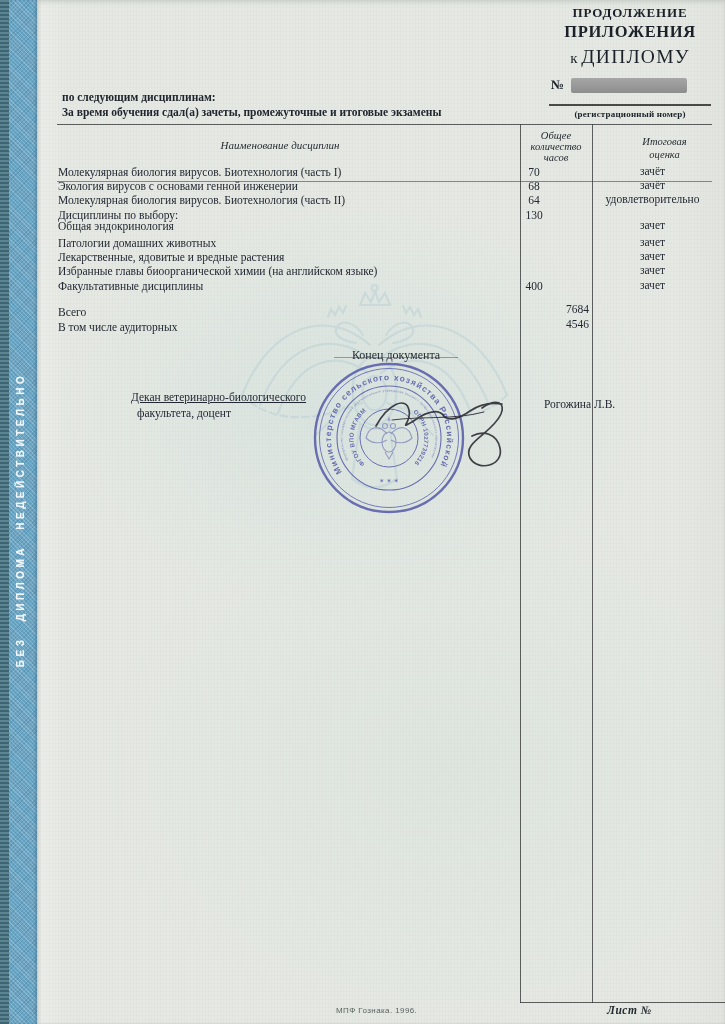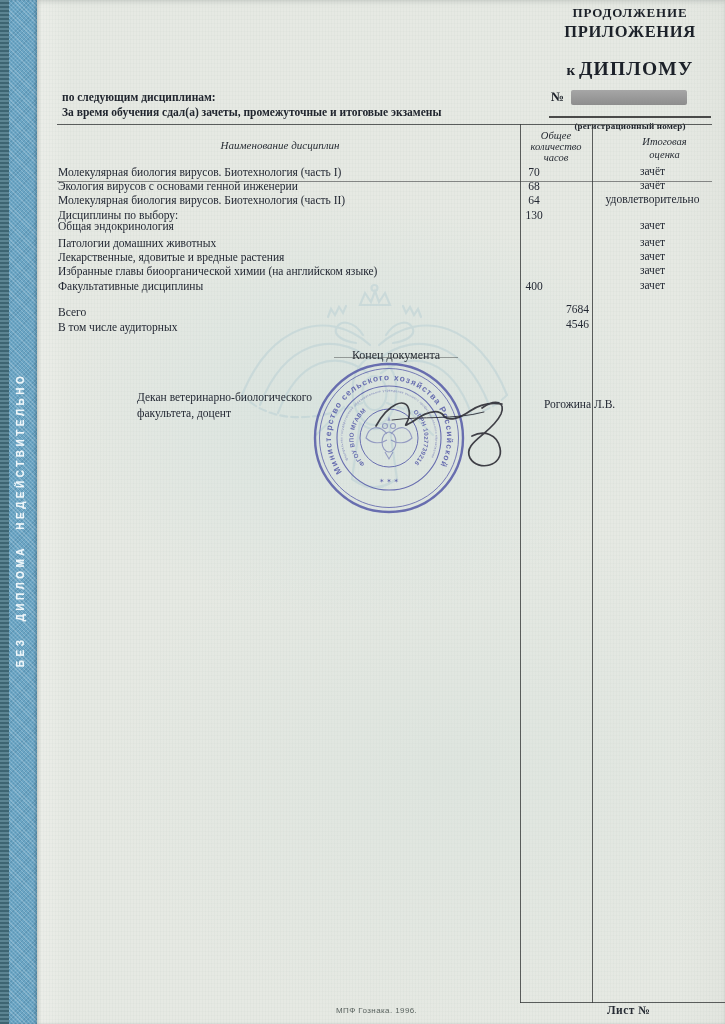--- a/index.html
+++ b/index.html
@@ -40,21 +40,21 @@
       radial-gradient(500px 380px at 60% 75%, rgba(210,222,216,.4), rgba(210,222,216,0) 70%),
       repeating-linear-gradient(90deg, rgba(150,170,160,.06) 0 1px, transparent 1px 3px),
       repeating-linear-gradient(0deg, rgba(150,170,160,.045) 0 1px, transparent 1px 4px),
       linear-gradient(90deg, #eceee9 0, #e6e9e3 30px, #e6e9e3 640px, #e2e5df 100%);
     box-shadow:inset 2px 0 3px rgba(90,100,95,.18), inset 0 3px 4px rgba(90,100,95,.12);
   }
   
   .hdr{ position:absolute; left:545px; top:5px; width:170px; text-align:center; color:#1c2129;}
   .hdr-1{ font-size:13px; font-weight:bold; letter-spacing:.8px; }
   .hdr-2{ font-size:16.5px; font-weight:bold; letter-spacing:.6px; margin-top:1px; }
-  .hdr-3{ font-size:19.5px; font-weight:bold; letter-spacing:1.2px; margin-top:16px; }
+  .hdr-3{ font-size:19.5px; font-weight:normal; letter-spacing:1.2px; margin-top:4px; }
   .hdr-3 .small{ font-size:15px; letter-spacing:0; }
   .num-row{ display:flex; align-items:center; margin-top:9px; padding-left:6px; }
   .num-sign{ font-size:13px; font-weight:bold; }
   .num-box{
     width:116px; height:15px; margin-left:7px; border-radius:2px;
     background:linear-gradient(#a6a6a6,#8d8d8d);
     filter:blur(.5px);
   }
   .hdr-rule{ width:162px; height:1.5px; background:#2e2e2e; margin:11px auto 0 auto; opacity:.85;}
   .hdr-cap{ font-size:9px; font-weight:bold; margin-top:3px; letter-spacing:.2px;}
@@ -71,21 +71,21 @@
     font-size:11.5px; color:#232833; white-space:nowrap;}
   .c-name{ position:absolute; left:1px; top:0; }
   .c-hours{ position:absolute; left:441px; top:0; width:72px; text-align:center; }
   .c-grade{ position:absolute; left:536px; top:-1px; width:119px; text-align:center; }
   .c-hours-r{ position:absolute; left:463px; top:-3px; width:69px; text-align:right; }
   .endnote{ position:absolute; left:330px; top:348px; width:132px; text-align:center;
     font-size:12px; color:#262b33;}
   .sigline{ position:absolute; font-size:11.5px; color:#232833; }
   .footer-imprint{ position:absolute; left:336px; top:1006px; font-family:"Liberation Sans",sans-serif;
     font-size:8px; letter-spacing:.4px; color:#5a635f; }
-  .sheet-label{ position:absolute; left:607px; top:1004px; font-size:11.5px; 
+  .sheet-label{ position:absolute; left:607px; top:1004px; font-size:11.5px; font-style:italic;
     font-weight:bold; color:#262b33; letter-spacing:.5px;}
   .stamp{ position:absolute; left:311px; top:360px; width:156px; height:156px;
     opacity:.82; filter:blur(.3px); }
   .signature{ position:absolute; left:362px; top:378px; width:165px; height:105px; }
   .watermark{ position:absolute; left:222px; top:283px; width:305px; height:250px; }
 </style>
 </head>
 <body>
 
 <div class="scan">
@@ -200,21 +200,21 @@
       <span class="c-hours-r">7684</span>
     </div>
   <div class="trow" style="top:320.5px">
       <span class="c-name">В том числе аудиторных</span>
       <span class="c-hours-r">4546</span>
     </div>
 
   <div class="endnote">Конец документа</div>
   <div class="tline" style="left:334px;top:357px;width:124px;height:1px;opacity:.55;"></div>
 
-  <div class="sigline" style="left:137px;top:391px;">Декан ветеринарно-биологического</div>
+  <div class="sigline" style="left:131px;top:391px;text-decoration:underline;">Декан ветеринарно-биологического</div>
   <div class="sigline" style="left:137px;top:407px;">факультета, доцент</div>
   <div class="sigline" style="left:544px;top:398px;">Рогожина Л.В.</div>
 
   <svg class="stamp" viewBox="-78 -78 156 156">
     <defs>
       <path id="ringO" d="M -47,34 A 58,58 0 1 1 47,34"></path>
       <path id="ringS" d="M -41,22 A 46.5,46.5 0 1 1 41,22"></path>
       <path id="arcL" d="M -24,26 A 35.4,35.4 0 0 1 -24,-26"></path>
       <path id="arcR" d="M 24,-26 A 35.4,35.4 0 0 1 24,26"></path>
     </defs>

